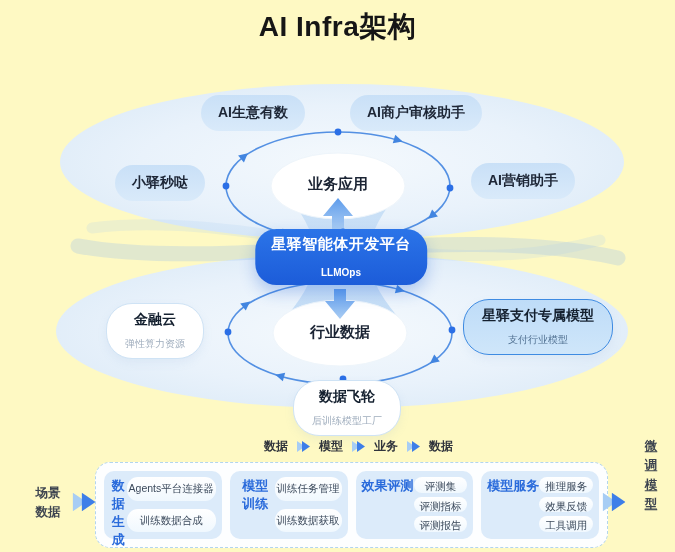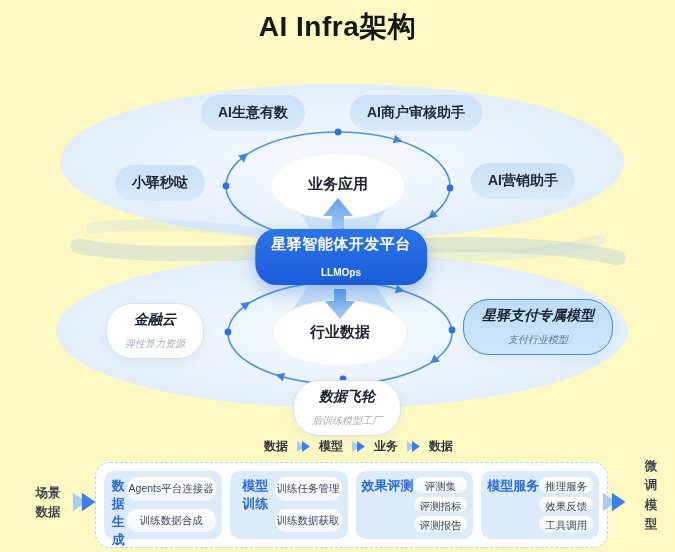--- a/index.html
+++ b/index.html
@@ -19,21 +19,21 @@
 
   
   .pill{background:linear-gradient(180deg,#2b74e8 0%,#1c5cd9 100%);border-radius:21px;
         padding:6px 16px 7px;text-align:center;color:#fff;white-space:nowrap;
         box-shadow:0 7px 16px rgba(30,95,215,0.30);}
   .pill .t{font-size:15px;font-weight:800;letter-spacing:0.5px;}
   .pill .s{font-size:10px;font-weight:700;margin-top:13px;}
 
   
   .card{background:#ffffff;border:1px solid #cfe3f5;border-radius:26px;padding:7px 18px;
-        text-align:center;white-space:nowrap;box-shadow:0 4px 10px rgba(120,160,210,0.10);font-style:italic;}
+        text-align:center;white-space:nowrap;box-shadow:0 4px 10px rgba(120,160,210,0.10);}
   .card .t{font-size:14px;font-weight:800;color:#14202f;}
   .card .s{font-size:10px;color:#9fadbd;margin-top:8px;}
   .card.blue{background:linear-gradient(180deg,#bedcf8 0%,#cfe6fa 100%);border:1.5px solid #3e8be2;}
   .card.blue .s{color:#517192;}
 
   
   .legend{display:flex;align-items:center;gap:9px;font-size:12px;font-weight:700;color:#30343c;}
   .chev{display:inline-flex;align-items:center;}
   .chev i{display:block;width:8px;height:11px;clip-path:polygon(0 0,100% 50%,0 100%);}
   .chev i.a{background:#a7cdf4;margin-right:-3px;}
@@ -203,18 +203,18 @@
   </div>
   <span class="abs ctr chev big" style="left:84px;top:502px;">
       <i class="a"></i>
       <i class="b"></i>
     </span>
 
   <span class="abs ctr chev big" style="left:614px;top:502px;">
       <i class="a"></i>
       <i class="b"></i>
     </span>
-  <div class="abs ctr side-label" style="left:651px;top:496px;">
+  <div class="abs ctr side-label" style="left:651px;top:476px;text-decoration:underline;">
     <span>微调</span>
     <span>模型</span>
   </div>
 
 </div>
 
 </body></html>

